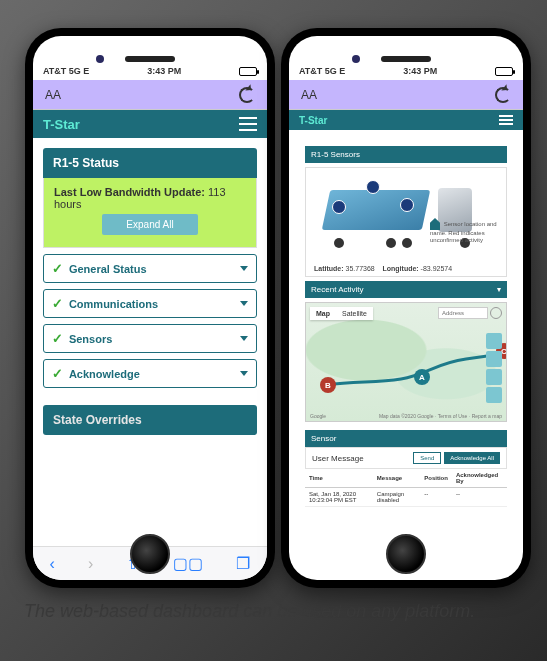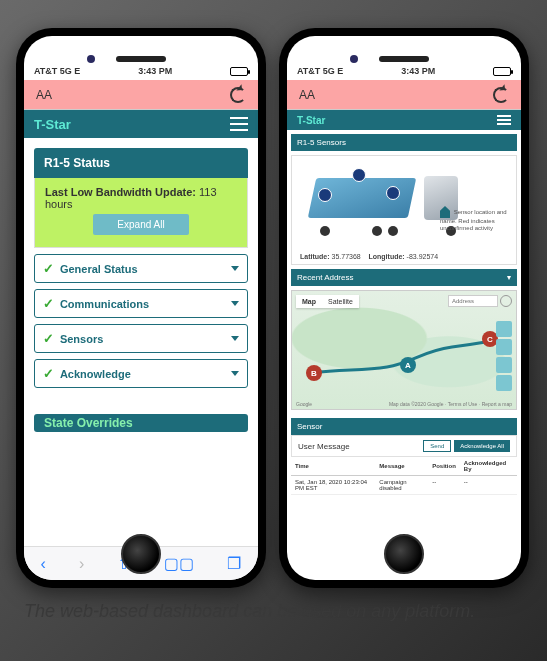--- a/index.html
+++ b/index.html
@@ -6,22 +6,23 @@
   body {
     width: 547px; height: 661px;
     background: linear-gradient(135deg, #6a6a6a 0%, #2a2a2a 100%);
     font-family: -apple-system, "Helvetica Neue", Arial, sans-serif;
     font-size: 12px;
     color: #333;
     overflow: hidden;
   }
   .phones {
     display: flex;
-    gap: 13px;
+    gap: 6px;
     padding: 28px 16px 0 16px;
+    justify-content: flex-end;
   }
   .phone {
     width: 250px; height: 560px;
     background: #000;
     border-radius: 36px;
     padding: 8px;
     position: relative;
     box-shadow: 0 6px 20px rgba(0,0,0,0.5);
   }
   .phone-inner {
@@ -54,29 +55,29 @@
     display: flex; justify-content: space-between; align-items: center;
     font-size: 9px; font-weight: 600;
     padding-left: 10px; padding-right: 10px;
   }
   .statusbar .batt {
     width: 18px; height: 9px; border: 1px solid #000; border-radius: 2px; position: relative;
   }
   .statusbar .batt::after { content:""; position:absolute; right:-3px; top:2px; width:2px; height:4px; background:#000; border-radius:1px; }
   .statusbar .batt .fill { background:#000; width:40%; height:100%; }
   .toolbar {
-    height: 30px; background:#fca5a5; border-bottom:1px solid #ccc;
+    height: 30px; background:#c4b5fd; border-bottom:1px solid #ccc;
     display:flex; justify-content:space-between; align-items:center;
     padding: 0 12px; font-size:12px; color:#333;
   }
   .reload { width:16px; height:16px; border:2px solid #333; border-right-color:transparent; border-radius:50%; position:relative; }
   .reload::after { content:""; position:absolute; top:-3px; right:-2px; border:4px solid transparent; border-left-color:#333; transform:rotate(40deg); }
 
   .content { flex:1; overflow:hidden; }
-  .content-inner { padding: 0; }
+  .content-inner { padding: 12px; }
 
   .appbar {
     background:#1d6c7a; color:#5eead4; height:28px;
     display:flex; align-items:center; justify-content:space-between;
     padding:0 10px; font-size:13px; font-weight:600;
   }
   .hamburger { width:18px; height:14px; display:flex; flex-direction:column; justify-content:space-between; }
   .hamburger span { height:2px; background:#fff; }
 
   .pad { padding: 10px; }
@@ -102,22 +103,22 @@
     border:1px solid #1d6c7a; border-radius:3px;
     margin:6px 0; padding:6px 8px;
     display:flex; align-items:center; justify-content:space-between;
     color:#1d6c7a; font-size:11px; font-weight:600; background:#fff;
   }
   .acc .left { display:flex; align-items:center; gap:6px; }
   .check { color:#3aaa35; font-size:13px; }
   .caret { width:0; height:0; border-left:4px solid transparent; border-right:4px solid transparent; border-top:5px solid #1d6c7a; }
 
   .section-bar {
-    background:#1d6c7a; color:#86efac; padding:2px 10px; font-size:12px; font-weight:600;
-    margin-top:26px; border-radius:3px;
+    background:#1d6c7a; color:#e5e5e5; padding:8px 10px; font-size:12px; font-weight:600;
+    margin-top:17px; border-radius:3px;
   }
 
   .bottom-nav {
     height: 34px; background:#f7f7f9; border-top:1px solid #ddd;
     display:flex; justify-content:space-around; align-items:center;
     color:#2a7fff;
   }
   .bottom-nav span.dis { color:#bbb; }
   .bnav-icon { font-size:16px; }
 
@@ -303,21 +304,21 @@
               <span>Sensor location and name. Red indicates unconfirmed activity</span>
             </div>
             <div class="coords" style="position:absolute;bottom:2px;left:2px;">
               <b>Latitude:</b> <span>35.77368</span>
               &nbsp;&nbsp;
               <b>Longitude:</b> <span>-83.92574</span>
             </div>
           </div>
 
           <div class="recent-hdr" style="margin:4px 4px 0;">
-            <span>Recent Address</span>
+            <span>Recent Activity</span>
             <span>▾</span>
           </div>
           <div class="map-wrap">
             <div class="map-terrain"></div>
             <svg class="route" width="230" height="120">
               <path d="M20,82 C50,78 70,80 95,76 C120,72 130,60 160,56 C175,54 188,52 200,50" stroke="#1d7a8a" stroke-width="3" fill="none"></path>
             </svg>
             <div class="pin" style="left:14px; top:74px; background:#b53a2c;">
                 <span>B</span>
               </div>

